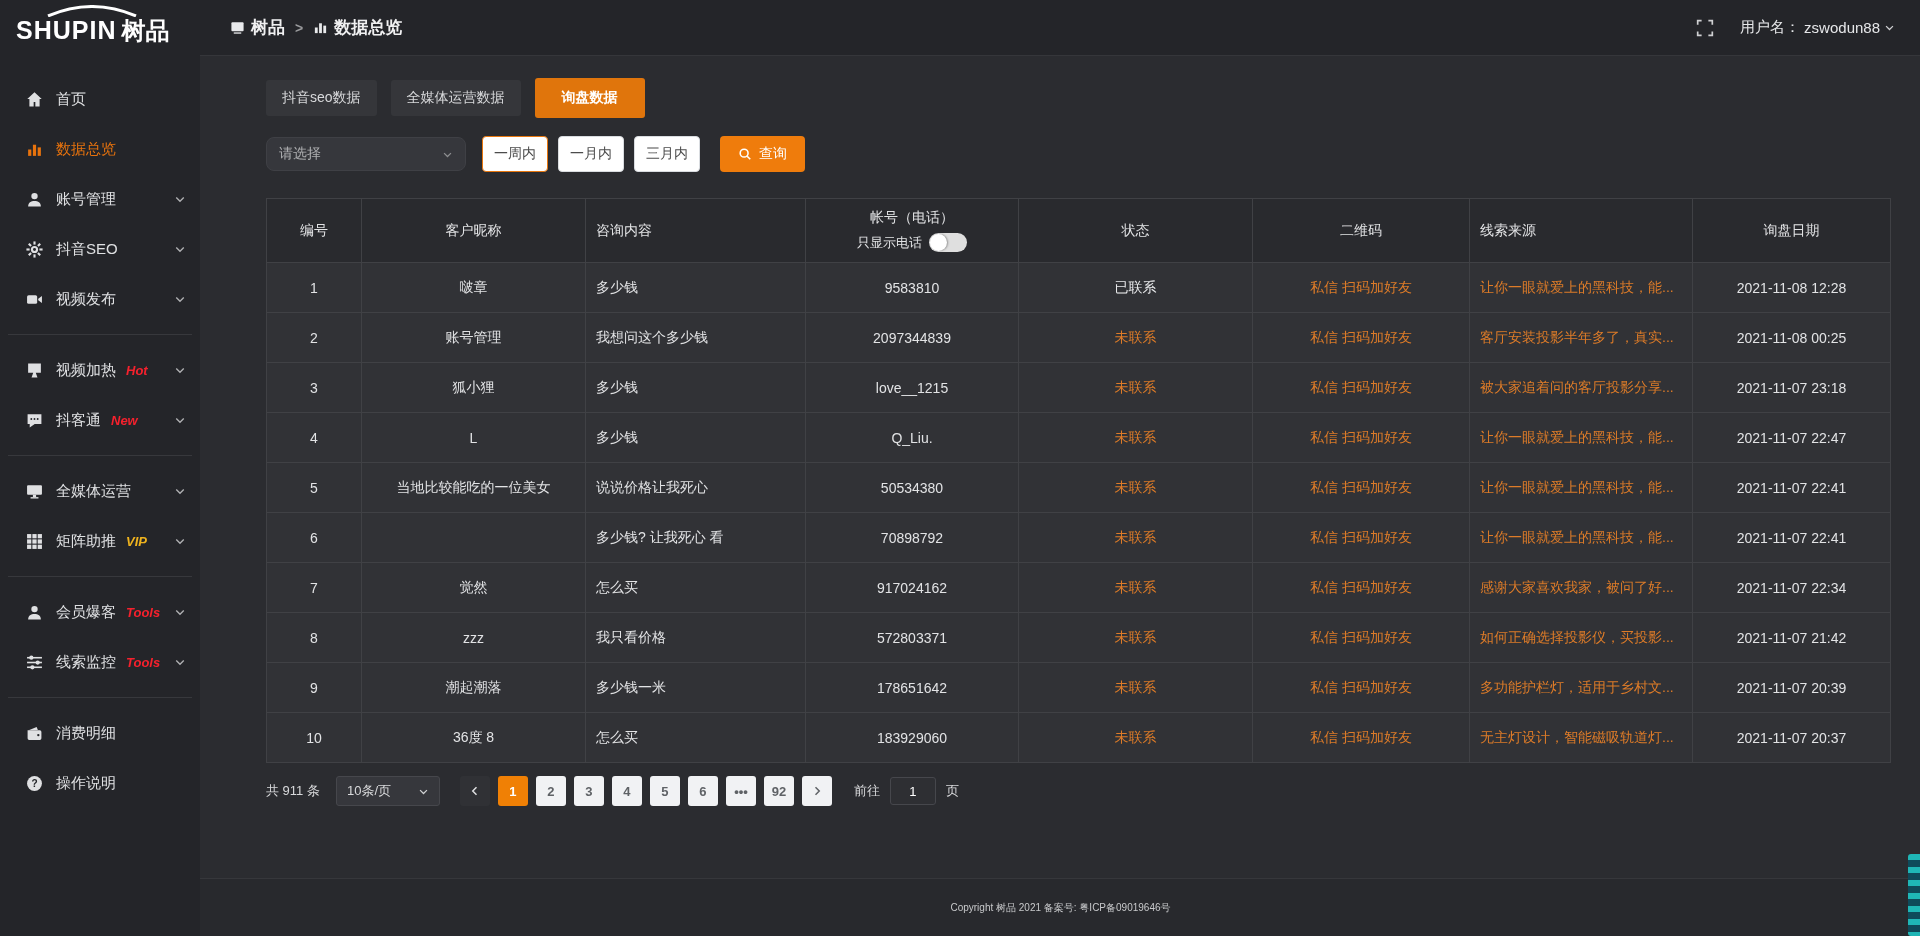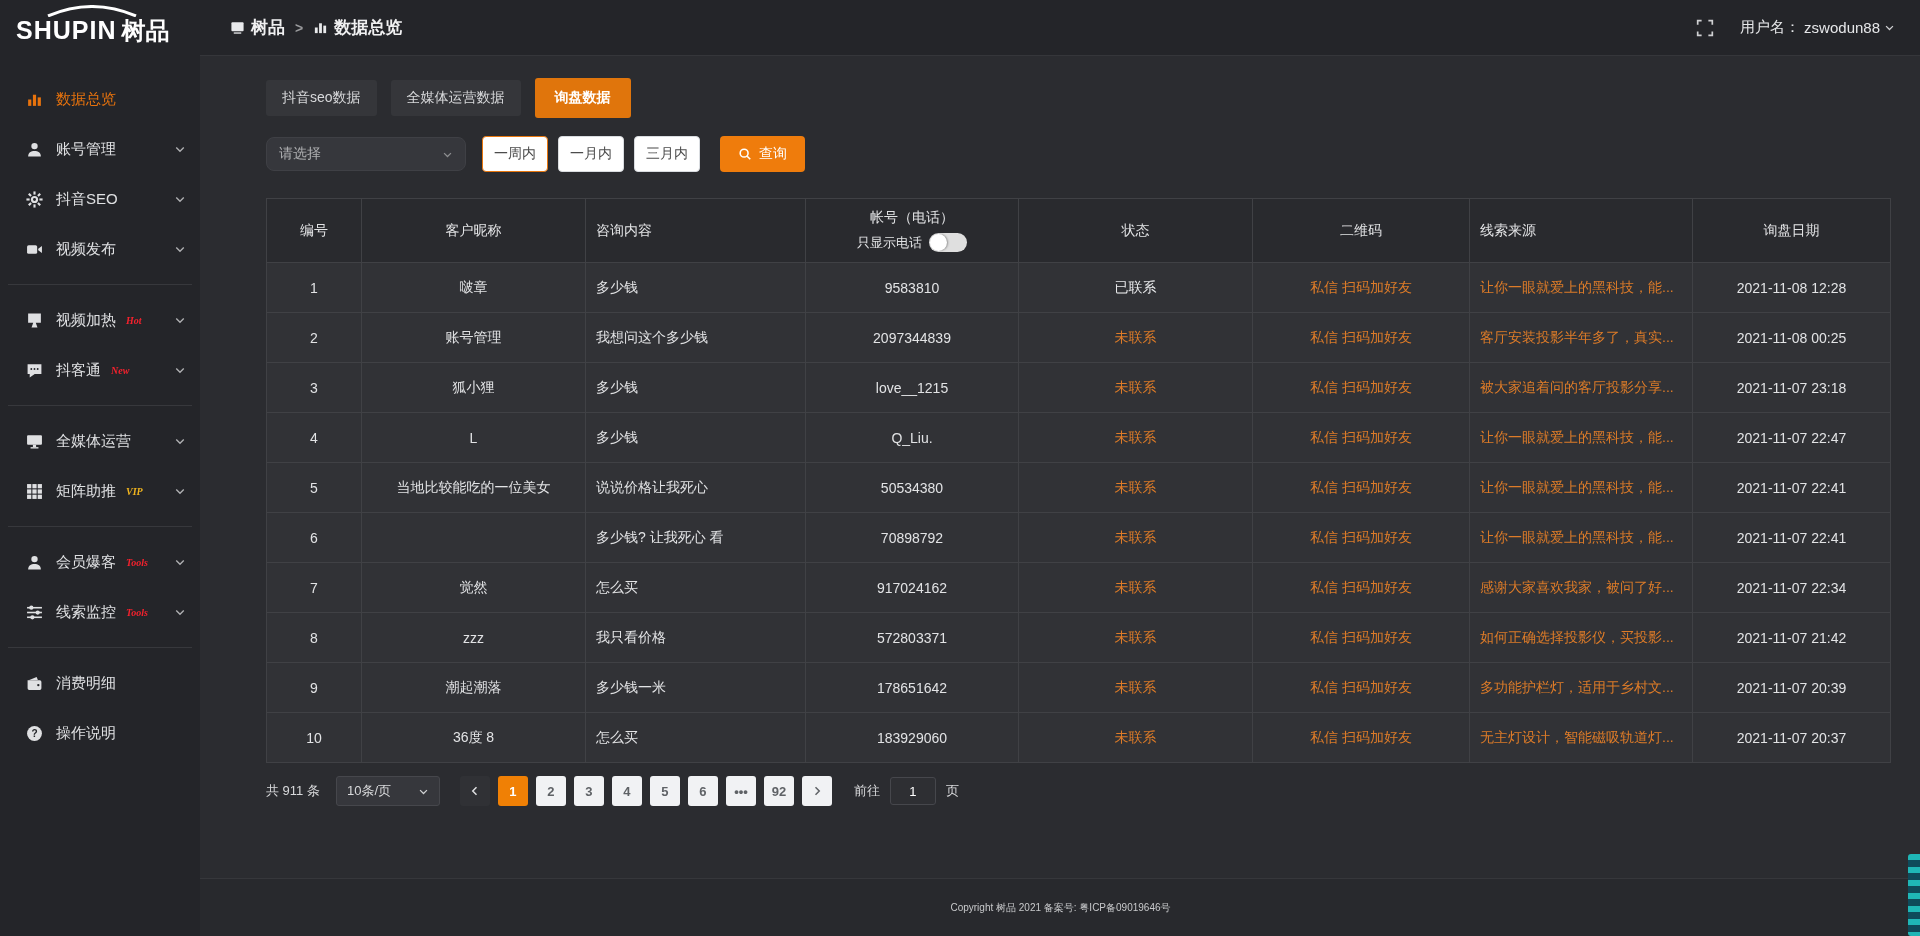--- a/index.html
+++ b/index.html
@@ -12,21 +12,21 @@
   .logo { height:56px; padding:5px 0 0 16px; cursor:pointer; }
   .logo-arc { display:block; margin-left:28px; }
   .logo-text { display:flex; align-items:baseline; margin-top:-2px; }
   .logo-en { font-size:25px; font-weight:800; letter-spacing:1px; color:#fff; }
   .logo-cn { font-size:24px; font-weight:700; color:#fff; margin-left:5px; }
   .nav { padding-top:18px; }
   .nav-item { height:50px; display:flex; align-items:center; padding:0 14px 0 26px; cursor:pointer; color:#dfe0e2; font-size:15px; }
   .nav-item.active { color:#e8730d; }
   .nav-icon { width:17px; height:17px; margin-right:13px; display:inline-flex; }
   .nav-icon svg { width:100%; height:100%; }
-  .nav-badge { margin-left:10px; font-size:10px; font-style:italic; font-weight:bold;font-family:Liberation Serif, serif; }
+  .nav-badge { margin-left:10px; font-size:13px; font-style:italic; font-weight:bold; }
   .badge-red { color:#f5212d; }
   .badge-gold { color:#f0b41e; }
   .nav-chevron { margin-left:auto; width:12px; height:12px; color:#b0b1b3; display:inline-flex; }
   .nav-chevron svg { width:100%; height:100%; }
   .nav-divider { height:1px; background:#37383c; margin:10px 8px; }
 
   
   .main { flex:1; display:flex; flex-direction:column; background:#2b2c30; }
   .topbar { height:56px; background:#242529; border-bottom:1px solid #35363a; display:flex; align-items:center; justify-content:space-between; padding:0 26px 0 30px; flex-shrink:0; }
   .breadcrumb { display:flex; align-items:center; }
@@ -40,21 +40,21 @@
   .fs-icon svg { width:100%; height:100%; }
   .user { display:flex; align-items:center; gap:4px; cursor:pointer; font-size:15px; color:#e6e7e9; }
   .chev-sm { width:11px; height:11px; color:#cfd0d2; display:inline-flex; }
   .chev-sm svg { width:100%; height:100%; }
 
   .content { flex:1; padding:22px 30px 0 66px; }
 
   
   .tabs { display:flex; align-items:center; gap:14px; }
   .tab { background:#35363a; border:none; color:#d8d9db; font-size:14px; padding:9px 16px; border-radius:3px; cursor:pointer; font-family:inherit; }
-  .tab.active { background:#e0750c; color:#fff; padding:11px 20px; font-weight:bold; }
+  .tab.active { background:#e0750c; color:#fff; padding:11px 27px; font-weight:bold; }
 
   
   .filters { margin-top:18px; display:flex; align-items:center; }
   .select { width:200px; height:34px; background:#36373c; border:1px solid #3f4045; border-radius:8px; display:flex; align-items:center; justify-content:space-between; padding:0 12px; color:#aeafb1; font-size:14px; cursor:pointer; margin-right:16px; }
   .select .chev-sm { color:#8d8e90; }
   .period { width:66px; height:36px; background:#fff; border:1px solid #d9dce0; border-radius:4px; color:#4c4c4c; font-size:14px; cursor:pointer; margin-right:10px; font-family:inherit; }
   .period.active { border:1px solid #e8770e; }
   .btn-query { height:36px; padding:0 18px; background:#ef7c0c; border:none; border-radius:4px; color:#fff; font-size:14px; display:flex; align-items:center; gap:7px; cursor:pointer; margin-left:10px; font-family:inherit; }
   .btn-query svg { width:14px; height:14px; }
 
@@ -101,20 +101,28 @@
     <div class="logo">
       <svg class="logo-arc" width="96" height="12" viewBox="0 0 96 12">
           <path d="M4 11 Q48 -8 92 11" stroke="#fff" stroke-width="3" fill="none"></path>
         </svg>
       <div class="logo-text">
         <span class="logo-en">SHUPIN</span>
         <span class="logo-cn">树品</span>
       </div>
     </div>
     <nav class="nav" id="nav">
+        <div class="nav-item">
+          <span class="nav-icon">
+            <svg viewBox="0 0 16 16">
+              <path d="M8 1.2L1.2 7.5h2v7h4v-4.2h1.6v4.2h4v-7h2z" fill="currentColor"></path>
+            </svg>
+          </span>
+          <span class="nav-label">首页</span>
+        </div>
         <div class="nav-item active">
           <span class="nav-icon">
             <svg viewBox="0 0 16 16">
               <g fill="currentColor">
                 <rect x="2" y="8" width="3" height="6"></rect>
                 <rect x="6.5" y="3.5" width="3" height="10.5"></rect>
                 <rect x="11" y="6" width="3" height="8"></rect>
               </g>
             </svg>
           </span>

